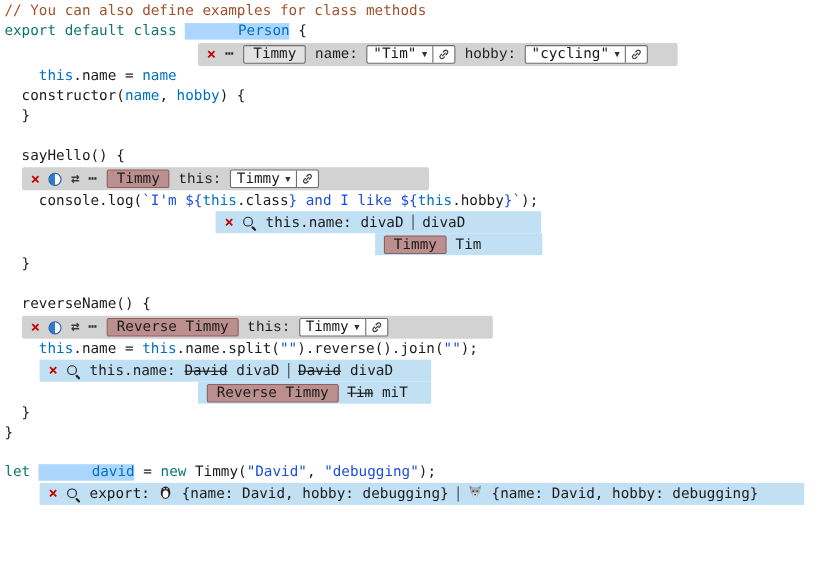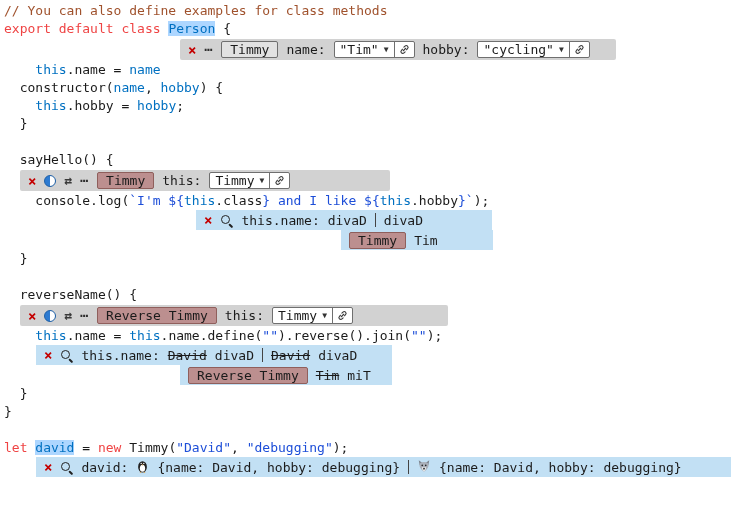--- a/index.html
+++ b/index.html
@@ -7,24 +7,24 @@
   body {
     background:#ffffff;
     font-family:"DejaVu Sans Mono","DejaVu Sans",monospace;
     font-size:13px;
     color:#1b1b1b;
     overflow:hidden;
     padding:2px 0 0 4px;
   }
   .code-line { height:18px; line-height:18px; white-space:pre; }
   .tok.comment { color:#a0522d; }
-  .tok.kw { color:#ef4444; }
+  .tok.kw { color:#0f766e; }
   .tok.var { color:#0070c1; }
   .tok.str { color:#1d4ed8; }
-  .tok.hl { background:#add6ff; }
+  .tok.hl { background:#add6ff;padding-left:48px; }
 
   .widget-bar {
     display:flex; width:fit-content; align-items:center;
     gap:8px; background:#d2d2d2; padding:2px 8px;
     height:21px; margin:1px 0; border-radius:2px;
   }
   .x-icon { color:#c40000; font-weight:bold; font-size:14px; line-height:1; }
   .more { color:#2e2e2e; font-weight:bold; letter-spacing:1px; line-height:1; }
   .swap { color:#3a3a3a; font-weight:bold; line-height:1; }
   .toggle-icon {
@@ -32,21 +32,21 @@
     border:1.5px solid #1d5fa6;
     background:linear-gradient(90deg,#2e7bd1 50%,#ffffff 50%);
     display:inline-block;
   }
   .tab {
     border:1px solid #6f6f6f; padding:0 8px; height:17px;
     display:inline-flex; align-items:center; background:#e2e2e2;
     border-radius:2px; white-space:pre;
   }
   .tab.rosy { background:#bc8f8f; border-color:#8f5f5c; }
-  .wlabel { white-space:pre; }
+  .wlabel { white-space:pre;font-family:Liberation Mono, monospace; }
   .dd {
     display:inline-flex; align-items:stretch;
     border:1px solid #6f6f6f; background:#fff; height:17px; border-radius:2px;
   }
   .dd-main { display:inline-flex; align-items:center; gap:5px; padding:0 5px; }
   .dd-arrow { font-size:8px; color:#333; }
   .dd-link { border-left:1px solid #6f6f6f; padding:0 4px; display:inline-flex; align-items:center; }
 
   .result {
     display:flex; width:fit-content; align-items:center;
@@ -104,21 +104,20 @@
             <path d="M10.8 8.4 L12.4 6.8 a2.6 2.6 0 0 0 -3.7 -3.7 L7.1 4.7"></path>
           </svg>
         </span>
     </span>
   </div>
 
   <div class="code-line"><span class="tok">    </span><span class="tok var">this</span><span class="tok">.name = </span><span class="tok var">name</span></div>
 
   <div class="code-line"><span class="tok">  constructor(</span><span class="tok var">name</span><span class="tok">, </span><span class="tok var">hobby</span><span class="tok">) {</span></div>
 
-  <div class="code-line"><span class="tok">    </span><span class="tok var">this</span><span class="tok">.hobby = </span><span class="tok var">hobby</span><span class="tok">;</span></div>
 
   <div class="code-line"><span class="tok">  }</span></div>
 
   <div class="code-line"></div>
 
   <div class="code-line"><span class="tok">  sayHello() {</span></div>
 
   <div class="widget-bar" style="margin-left:16px;min-width:370px">
     <span class="x-icon">×</span>
     <span class="toggle-icon"></span>
@@ -177,21 +176,21 @@
       <span class="dd-link">
           <svg width="11" height="11" viewBox="0 0 16 16" fill="none" stroke="#3a3a3a" stroke-width="1.6" stroke-linecap="round">
             <path d="M6.2 9.8 L9.8 6.2"></path>
             <path d="M5.2 7.6 L3.6 9.2 a2.6 2.6 0 0 0 3.7 3.7 L8.9 11.3"></path>
             <path d="M10.8 8.4 L12.4 6.8 a2.6 2.6 0 0 0 -3.7 -3.7 L7.1 4.7"></path>
           </svg>
         </span>
     </span>
   </div>
 
-  <div class="code-line"><span class="tok">    </span><span class="tok var">this</span><span class="tok">.name = </span><span class="tok var">this</span><span class="tok">.name.define(</span><span class="tok str">""</span><span class="tok">).reverse().join(</span><span class="tok str">""</span><span class="tok">);</span></div>
+  <div class="code-line"><span class="tok">    </span><span class="tok var">this</span><span class="tok">.name = </span><span class="tok var">this</span><span class="tok">.name.split(</span><span class="tok str">""</span><span class="tok">).reverse().join(</span><span class="tok str">""</span><span class="tok">);</span></div>
 
   <div class="result" style="margin-left:32px;min-width:356px">
     <span class="x-icon">×</span>
     <span class="mag-icon"></span>
     <span>this.name:</span>
     <span class="strike">David</span>
     <span>divaD</span>
     <span class="vsep"></span>
     <span class="strike">David</span>
     <span>divaD</span>
@@ -205,21 +204,21 @@
   <div class="code-line"><span class="tok">  }</span></div>
   <div class="code-line"><span class="tok">}</span></div>
 
   <div class="code-line"></div>
 
   <div class="code-line"><span class="tok kw">let </span><span class="tok var hl">david</span><span class="tok"> = </span><span class="tok kw">new</span><span class="tok"> Timmy(</span><span class="tok str">"David"</span><span class="tok">, </span><span class="tok str">"debugging"</span><span class="tok">);</span></div>
 
   <div class="result" style="margin-left:32px;min-width:695px">
     <span class="x-icon">×</span>
     <span class="mag-icon"></span>
-    <span>david:</span>
+    <span>export:</span>
     <span><svg width="13" height="14" viewBox="0 0 14 16">
           <ellipse cx="7" cy="9" rx="5" ry="6.5" fill="#222"></ellipse>
           <ellipse cx="7" cy="10.5" rx="3" ry="4" fill="#fff"></ellipse>
           <circle cx="5.5" cy="5" r="0.8" fill="#fff"></circle>
           <circle cx="8.5" cy="5" r="0.8" fill="#fff"></circle>
           <polygon points="6,6.2 8,6.2 7,7.8" fill="#e8a33d"></polygon>
           <polygon points="3.5,15.6 6,14.2 5,15.9" fill="#e8a33d"></polygon>
           <polygon points="10.5,15.6 8,14.2 9,15.9" fill="#e8a33d"></polygon>
         </svg></span>
     <span>{name: David, hobby: debugging}</span>

